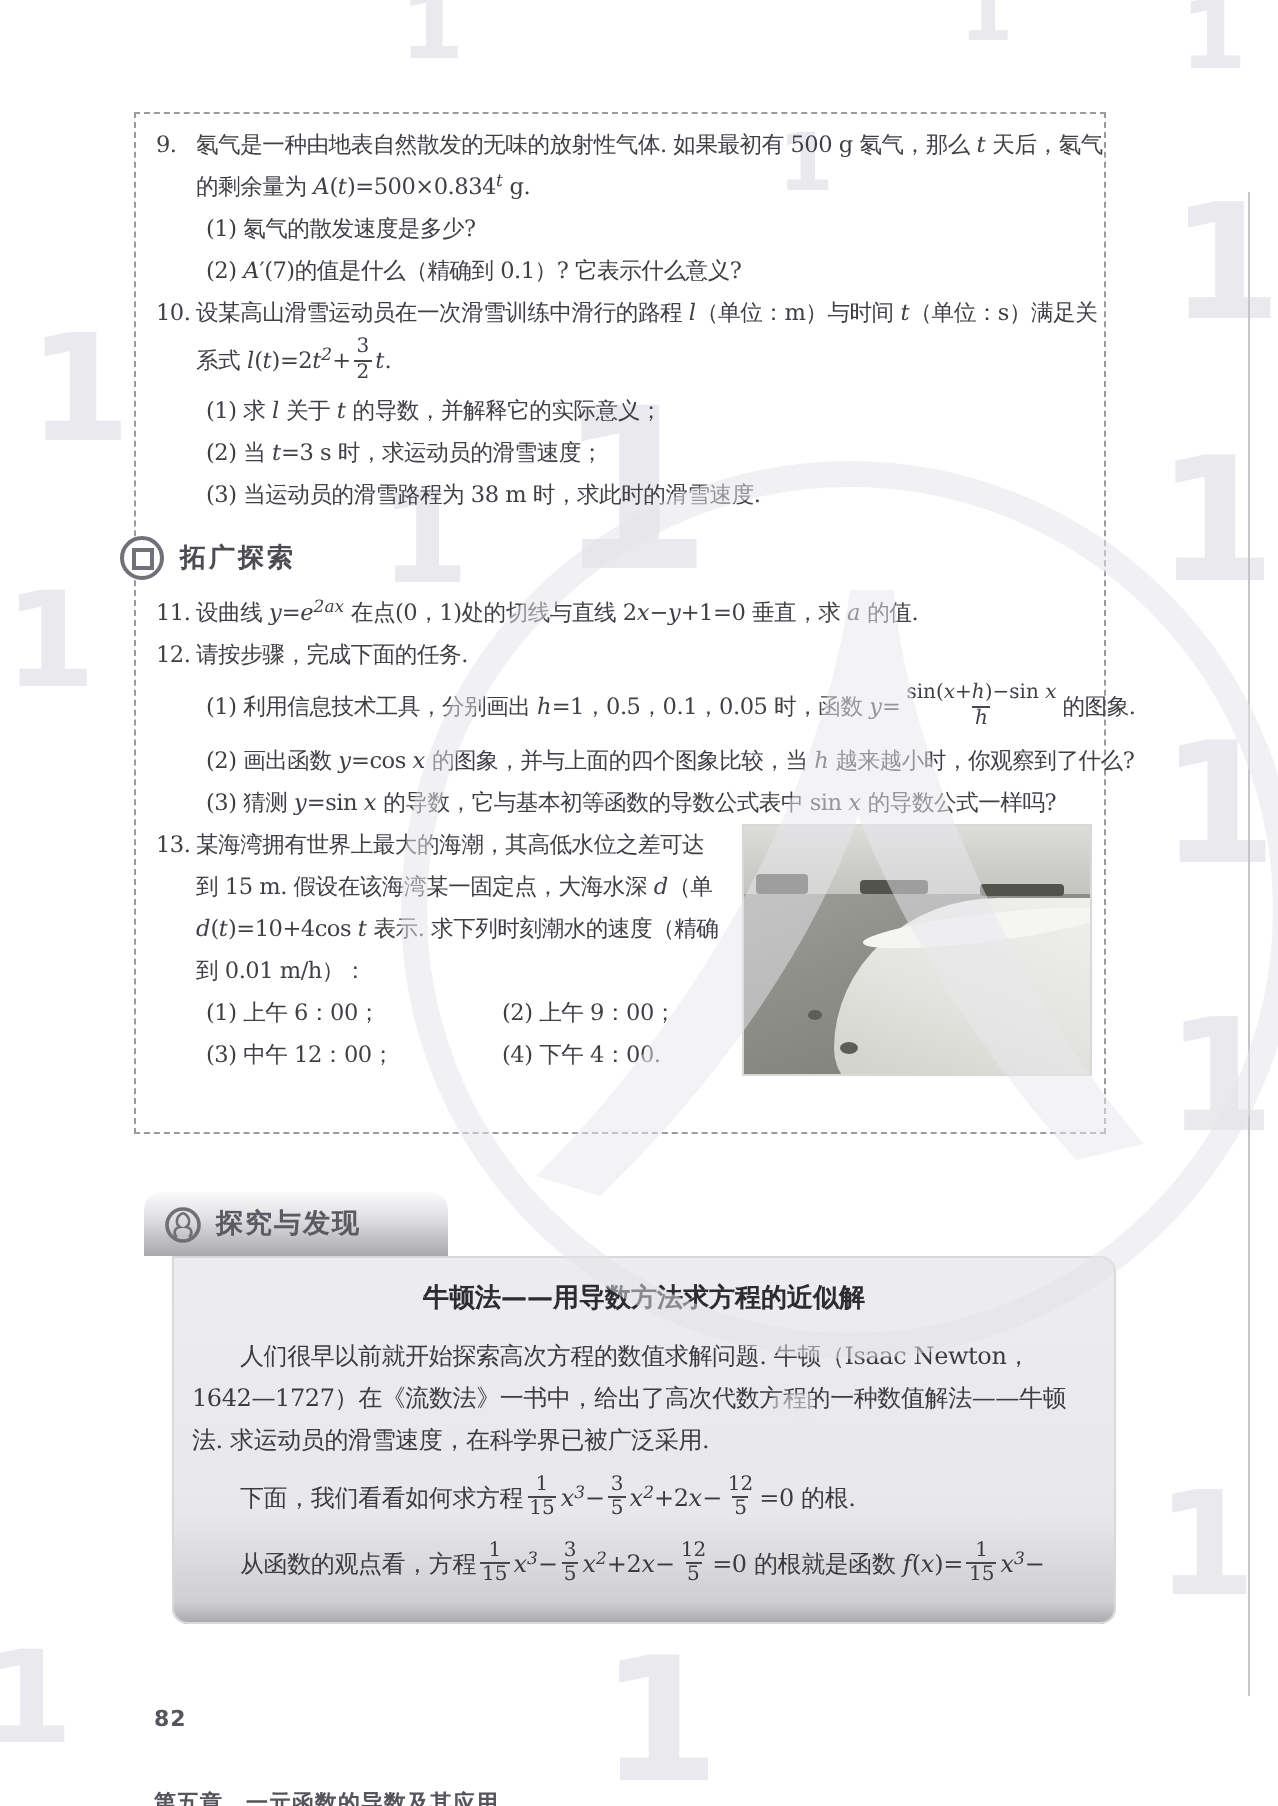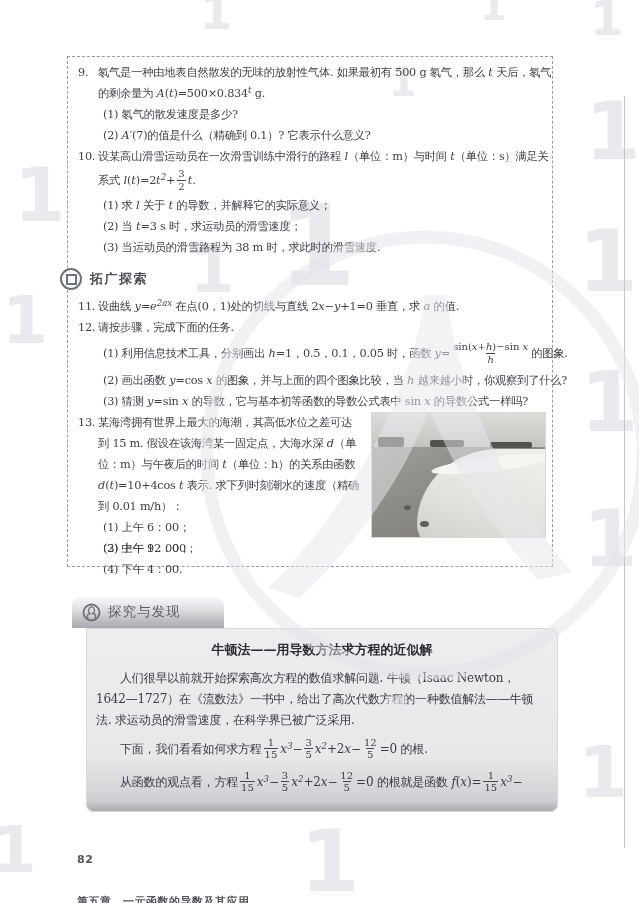--- a/index.html
+++ b/index.html
@@ -23,21 +23,21 @@
     padding:5px 4px 0 10px;z-index:1;background:transparent;
   }
   .line{position:relative;white-space:nowrap;height:21px;line-height:21px;
         font-size:11.3px;letter-spacing:-0.25px;}
   .line.item,.line.cont{padding-left:20px;}
   .line.sub{padding-left:25px;}
   .line .num{position:absolute;left:0;top:0;}
   .line.fh28{height:28px;line-height:28px;}
   .line.fh32{height:32px;line-height:32px;}
   .cols{display:flex;padding-left:25px;height:21px;line-height:21px;
-        font-size:11.3px;letter-spacing:-0.25px;white-space:nowrap;flex-direction:column;}
+        font-size:11.3px;letter-spacing:-0.25px;white-space:nowrap;}
   .cols .c1{width:148px;}
 
   .v{font-style:italic;font-family:"DejaVu Serif","Liberation Serif",serif;letter-spacing:0;}
   sup.s{font-size:8.5px;vertical-align:baseline;position:relative;top:-4.5px;letter-spacing:0;}
   .fr{display:inline-flex;flex-direction:column;align-items:center;vertical-align:middle;
       font-size:10px;line-height:1.15;margin:0 2px;position:relative;top:-1px;letter-spacing:0;}
   .fr .fd{border-top:1px solid #46464c;padding:0 1px;}
   .fr .fn{padding:0 1px;}
 
   
@@ -61,21 +61,21 @@
   .photo .streak{position:absolute;right:-8px;top:44px;width:122px;height:14px;background:#f5f5f2;
                  border-radius:50%;transform:rotate(-7deg);}
   .photo .dot{position:absolute;background:#5e5e58;border-radius:50%;}
 
   
   .explore{position:absolute;left:72px;top:596px;width:488px;z-index:1;}
   .tab{width:152px;height:32px;border-radius:9px 9px 0 0;box-sizing:border-box;
        background:linear-gradient(180deg,#fbfbfc 0%,#dcdcdf 45%,#a7a7ad 100%);
        display:flex;align-items:center;padding-left:10px;}
   .tab-label{margin-left:7px;font-family:"DejaVu Sans","Liberation Sans",sans-serif;
-             font-weight:normal;font-size:13.5px;color:#5a5a62;letter-spacing:1px;}
+             font-weight:bold;font-size:13.5px;color:#5a5a62;letter-spacing:1px;}
   .panel{position:relative;margin-left:14px;width:472px;height:184px;border-radius:0 8px 8px 8px;
          box-sizing:border-box;padding:12px 10px 0 10px;overflow:hidden;
          background:linear-gradient(180deg,#ededef 0%,#e8e8ea 70%,#cfcfd3 94%,#a6a6ac 100%);
          box-shadow:inset 0 0 0 1px #d9d9dc;}
   .ex-title{height:20px;line-height:20px;text-align:center;
             font-family:"DejaVu Sans","Liberation Sans",sans-serif;font-weight:bold;
             font-size:13px;color:#2c2c33;margin-bottom:8px;white-space:nowrap;}
   .kline{position:relative;white-space:nowrap;height:21px;line-height:21px;font-size:12px;
          color:#3b3b43;letter-spacing:-0.2px;}
   .kline.fh30{height:30px;line-height:30px;margin-top:3px;}
@@ -139,21 +139,20 @@
       <div class="line item"><span class="num">11.</span><span>设曲线 </span><span class="v">y</span><span>=</span><span class="v">e</span><sup class="s v">2ax</sup><span> 在点(0，1)处的切线与直线 2</span><span class="v">x</span><span>−</span><span class="v">y</span><span>+1=0 垂直，求 </span><span class="v">a</span><span> 的值.</span></div>
       <div class="line item"><span class="num">12.</span><span>请按步骤，完成下面的任务.</span></div>
       <div class="line sub fh32"><span>(1) 利用信息技术工具，分别画出 </span><span class="v">h</span><span>=1，0.5，0.1，0.05 时，函数 </span><span class="v">y</span><span>=</span><span class="fr">
           <span class="fn"><span>sin(</span><span class="v">x</span><span>+</span><span class="v">h</span><span>)−sin </span><span class="v">x</span></span>
           <span class="fd"><span class="v">h</span></span>
         </span><span>的图象.</span></div>
       <div class="line sub"><span>(2) 画出函数 </span><span class="v">y</span><span>=cos </span><span class="v">x</span><span> 的图象，并与上面的四个图象比较，当 </span><span class="v">h</span><span> 越来越小时，你观察到了什么?</span></div>
       <div class="line sub"><span>(3) 猜测 </span><span class="v">y</span><span>=sin </span><span class="v">x</span><span> 的导数，它与基本初等函数的导数公式表中 sin </span><span class="v">x</span><span> 的导数公式一样吗?</span></div>
       <div class="line item"><span class="num">13.</span><span>某海湾拥有世界上最大的海潮，其高低水位之差可达</span></div>
       <div class="line cont"><span>到 15 m. 假设在该海湾某一固定点，大海水深 </span><span class="v">d</span><span>（单</span></div>
-      <div class="line cont"><span>位：m）与午夜后的时间 </span><span class="v">t</span><span>（单位：h）的关系由函数</span></div>
       <div class="line cont"><span class="v">d</span><span>(</span><span class="v">t</span><span>)=10+4cos </span><span class="v">t</span><span> 表示. 求下列时刻潮水的速度（精确</span></div>
       <div class="line cont"><span>到 0.01 m/h）：</span></div>
       <div class="cols">
         <span class="c1">(1) 上午 6：00；</span>
         <span>(2) 上午 9：00；</span>
       </div>
       <div class="cols">
         <span class="c1">(3) 中午 12：00；</span>
         <span>(4) 下午 4：00.</span>
       </div>

